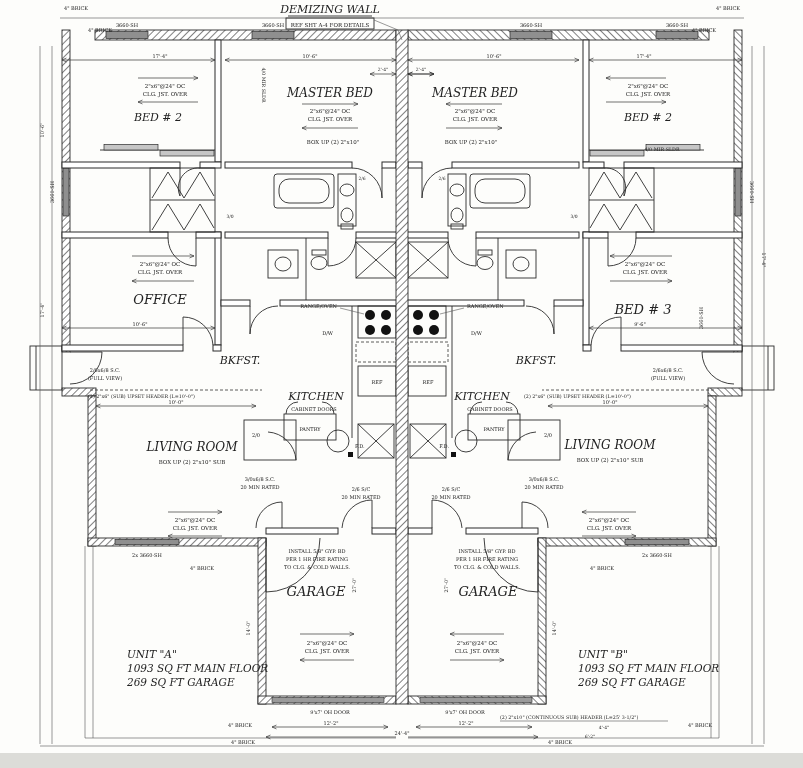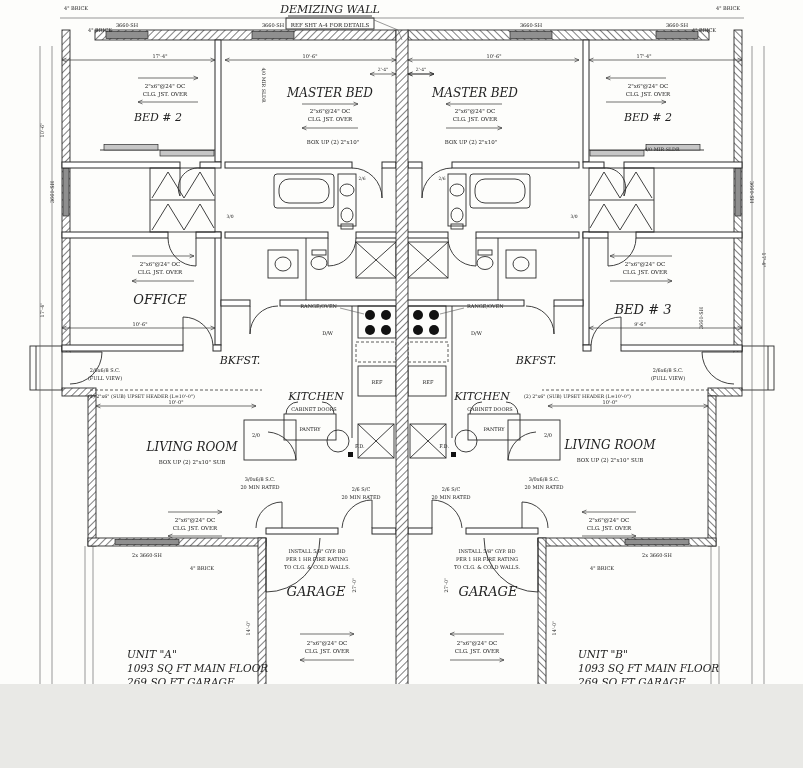--- a/index.html
+++ b/index.html
@@ -1,16 +1,16 @@
 <!DOCTYPE html>
 <html><head>
 <meta charset="utf-8">
 <style>
   html,body{margin:0;padding:0;background:#e9e9e6;}
-  .page{position:relative;width:803px;height:684px;background:#fdfdfb;overflow:hidden;}
+  .page{position:relative;width:803px;height:768px;background:#fdfdfb;overflow:hidden;}
   svg{display:block;}
   .t{font-family:"DejaVu Serif","Liberation Serif",serif;fill:#222;}
   .i{font-style:italic;}
   .w{fill:#ffffff;stroke:#2b2b2b;stroke-width:1;}
   .h{fill:url(#hp);stroke:#2b2b2b;stroke-width:0.9;}
   .ln{fill:none;stroke:#2b2b2b;stroke-width:0.9;}
   .thin{fill:none;stroke:#555;stroke-width:0.6;}
   .dim{fill:none;stroke:#333;stroke-width:0.7;}
   .dash{fill:none;stroke:#333;stroke-width:0.8;stroke-dasharray:3 2;}
   .win{fill:#8f8f8f;stroke:#2b2b2b;stroke-width:0.7;}

